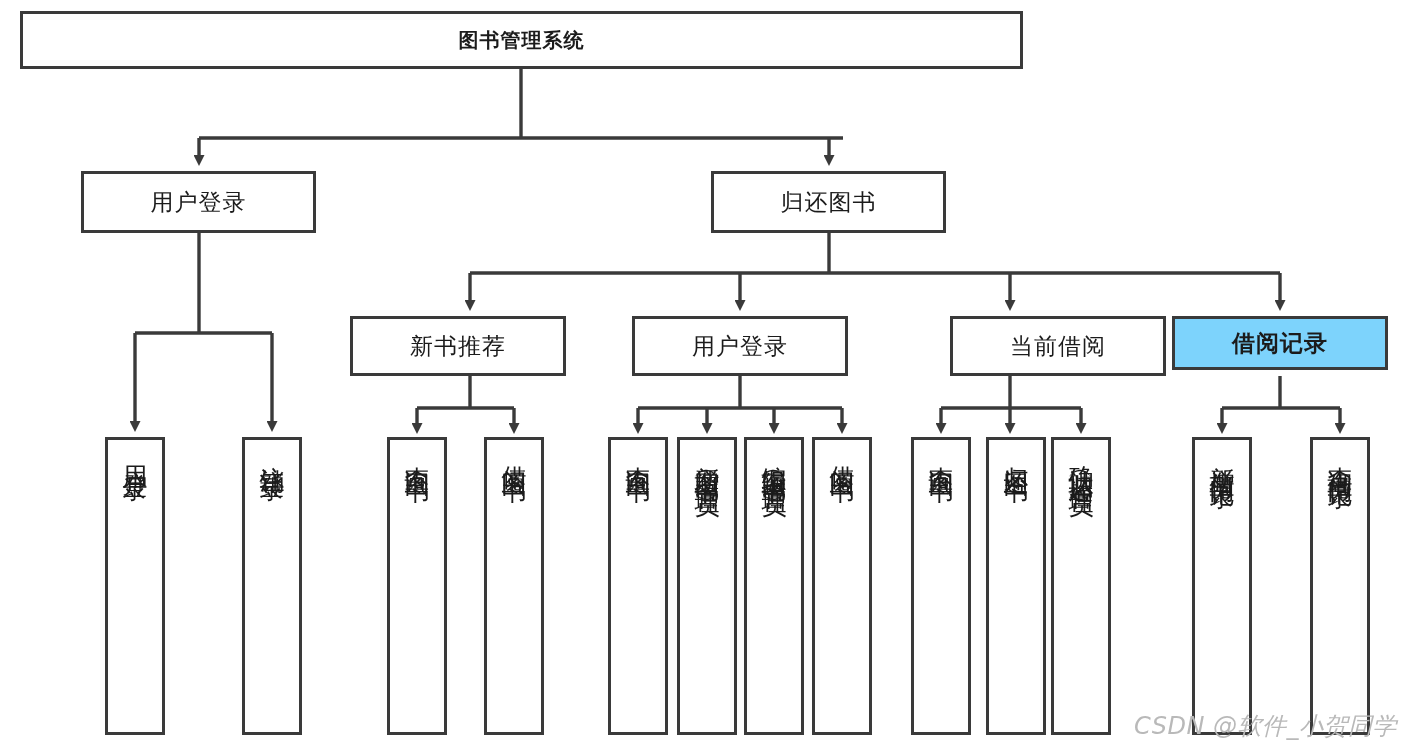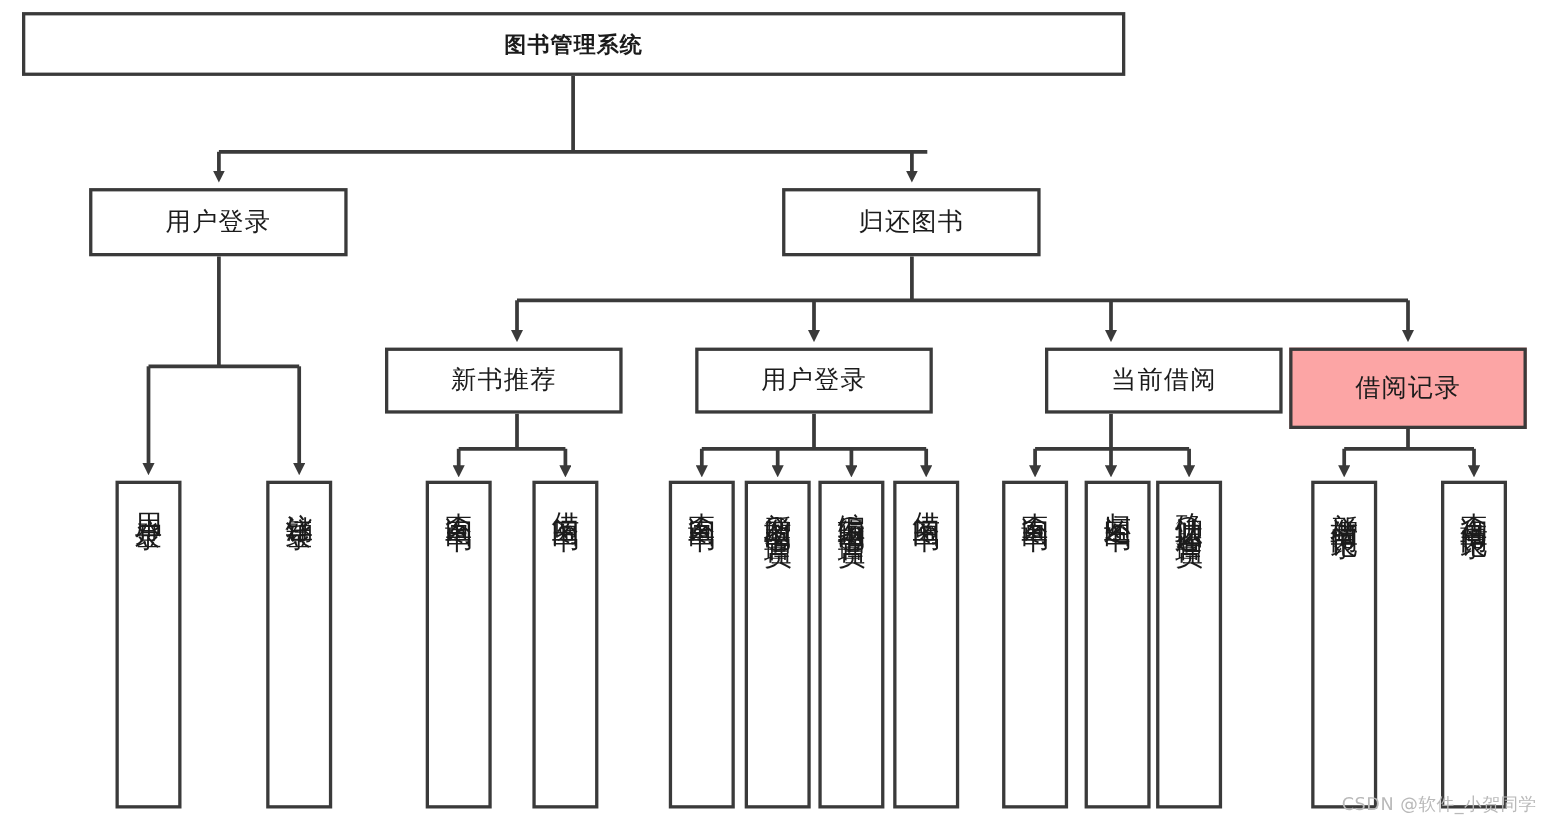--- a/index.html
+++ b/index.html
@@ -57,24 +57,25 @@
     white-space: nowrap;
   }
   .node.root .label {
     font-size: 20px;
     font-weight: bold;
   }
   #watermark {
     position: absolute;
     right: 8px;
     bottom: 5px;
-    font-size: 16px;
+    font-size: 24px;
     color: #b9b9b9;
     letter-spacing: 0.5px;
     white-space: nowrap;
+    font-style: italic;
   }
 </style>
 </head>
 <body>
 
 <div id="canvas" style="background: rgb(255, 255, 255);">
 
   <svg class="edges" viewBox="0 0 1405 747">
     <defs>
       <marker id="arrow" markerWidth="11" markerHeight="11" refX="1" refY="5.5" orient="auto" markerUnits="userSpaceOnUse">
@@ -138,21 +139,21 @@
 
   <div class="node horiz" style="left: 350px; top: 316px; width: 216px; height: 60px; border-color: rgb(58, 58, 58); background: rgb(255, 255, 255);">
     <span class="label">新书推荐</span>
   </div>
   <div class="node horiz" style="left: 632px; top: 316px; width: 216px; height: 60px; border-color: rgb(58, 58, 58); background: rgb(255, 255, 255);">
     <span class="label">用户登录</span>
   </div>
   <div class="node horiz" style="left: 950px; top: 316px; width: 216px; height: 60px; border-color: rgb(58, 58, 58); background: rgb(255, 255, 255);">
     <span class="label">当前借阅</span>
   </div>
-  <div class="node horiz" style="left: 1172px; top: 316px; width: 216px; height: 74px; border-color: rgb(58, 58, 58); background: #fca5a5;">
+  <div class="node horiz" style="left: 1172px; top: 316px; width: 216px; height: 54px; border-color: rgb(58, 58, 58); background: #7dd3fc; font-weight: bold;">
     <span class="label">借阅记录</span>
   </div>
 
   <div class="node vert" style="left: 105px; top: 437px; width: 60px; height: 298px; border-color: rgb(58, 58, 58); background: rgb(255, 255, 255);">
     <span class="label">用户登录</span>
   </div>
   <div class="node vert" style="left: 242px; top: 437px; width: 60px; height: 298px; border-color: rgb(58, 58, 58); background: rgb(255, 255, 255);">
     <span class="label">注销登录</span>
   </div>
   <div class="node vert" style="left: 387px; top: 437px; width: 60px; height: 298px; border-color: rgb(58, 58, 58); background: rgb(255, 255, 255);">

